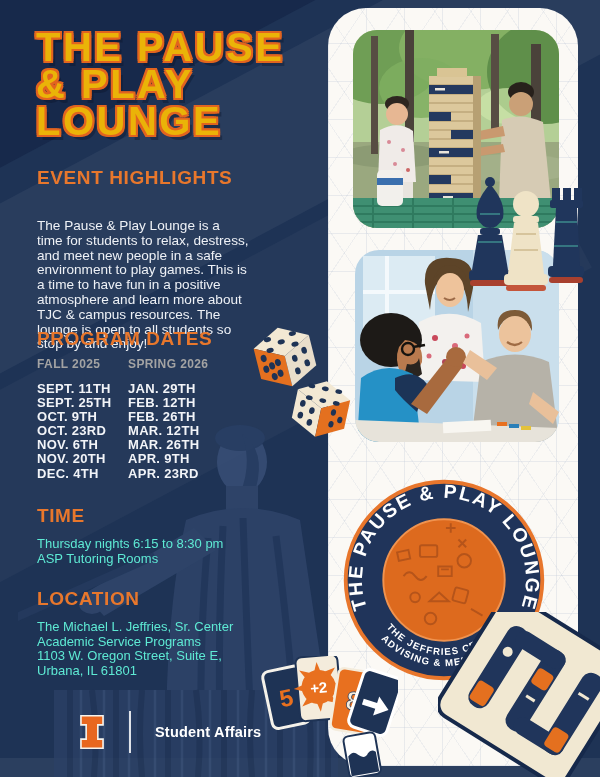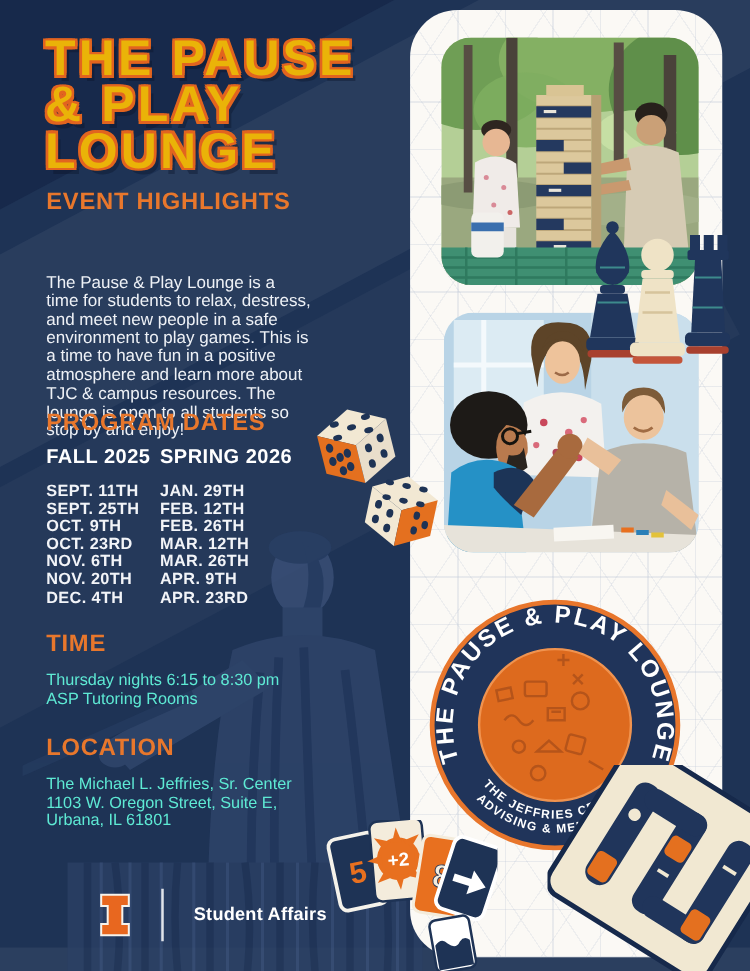--- a/index.html
+++ b/index.html
@@ -42,29 +42,29 @@
     text-shadow:
       -2px -2px 0 #e2641f, 2px -2px 0 #e2641f, -2px 2px 0 #e2641f, 2px 2px 0 #e2641f,
       0 -2px 0 #e2641f, 0 2px 0 #e2641f, -2px 0 0 #e2641f, 2px 0 0 #e2641f,
       4px 5px 0 rgba(8,18,38,.35);
   }
   #title1{top:29px;} #title2{top:66px;} #title3{top:103px;}
   .h-orange{
     position:absolute;left:37px;color:#e8772c;font-weight:700;
     font-size:19px;letter-spacing:.6px;white-space:nowrap;z-index:5;
   }
-  #highlights-head{top:151px;}
+  #highlights-head{top:167px;}
   #program-head{top:328px;}
   #time-head{top:505px;}
   #loc-head{top:588px;}
   #body-text{
     position:absolute;left:37px;top:181px;width:212px;
     font-size:13.6px;line-height:14.8px;color:#eef1f6;z-index:5;margin-top:38px;
   }
-  .col-head{font-size:16px;font-weight:700;color:#ffffff;letter-spacing:.4px;margin-bottom:11px;white-space:nowrap;}
+  .col-head{font-size:12px;font-weight:700;color:#a3a3a3;letter-spacing:.4px;margin-bottom:11px;white-space:nowrap;}
   .date-line{font-size:13px;font-weight:700;color:#f2f4f8;line-height:14.1px;letter-spacing:.3px;white-space:nowrap;}
   #fall-col{position:absolute;left:37px;top:357px;z-index:5;}
   #spring-col{position:absolute;left:128px;top:357px;z-index:5;}
   .body-lines{position:absolute;left:37px;z-index:5;font-size:13px;color:#5eead4;}
   #time-lines{top:536px;line-height:15.2px;}
   #loc-lines{top:620px;line-height:14.5px;}
   #footer{
     position:absolute;left:79px;top:711px;display:flex;align-items:center;gap:24px;z-index:5;
   }
   .footer-divider{width:2px;height:42px;background:rgba(255,255,255,.85);}
@@ -395,20 +395,21 @@
 
     <div class="h-orange" id="time-head">TIME</div>
     <div class="body-lines" id="time-lines">
       <div>Thursday nights 6:15 to 8:30 pm</div>
       <div>ASP Tutoring Rooms</div>
     </div>
 
     <div class="h-orange" id="loc-head">LOCATION</div>
     <div class="body-lines" id="loc-lines">
       <div>The Michael L. Jeffries, Sr. Center</div>
+      <div>Academic Service Programs</div>
       <div>1103 W. Oregon Street, Suite E,</div>
       <div>Urbana, IL 61801</div>
     </div>
 
     <div id="footer">
       <svg width="26" height="36" viewBox="0 0 40 54">
         <path d="M 3 2 H 37 V 16 H 29 V 38 H 37 V 52 H 3 V 38 H 11 V 16 H 3 Z" fill="#e8671f" stroke="#f6f3ec" stroke-width="2.5"></path>
       </svg>
       <div class="footer-divider"></div>
       <div id="footer-brand">Student Affairs</div>

